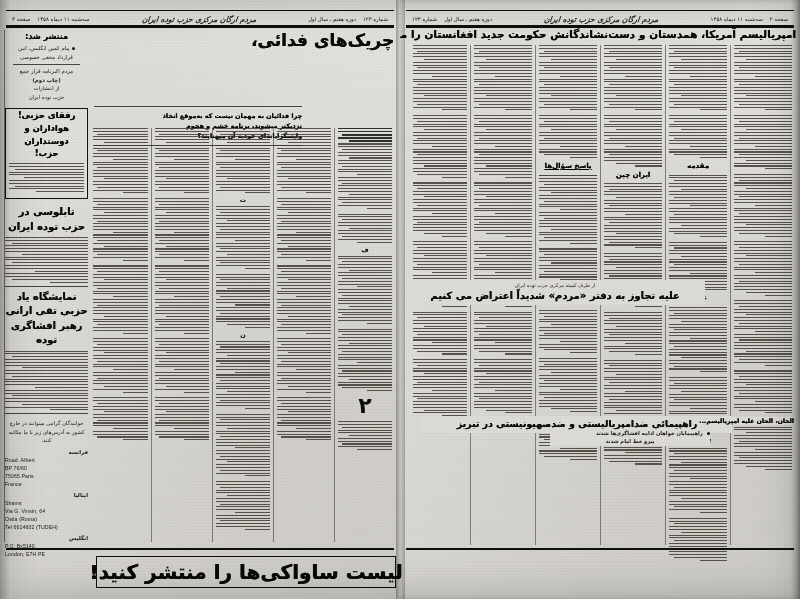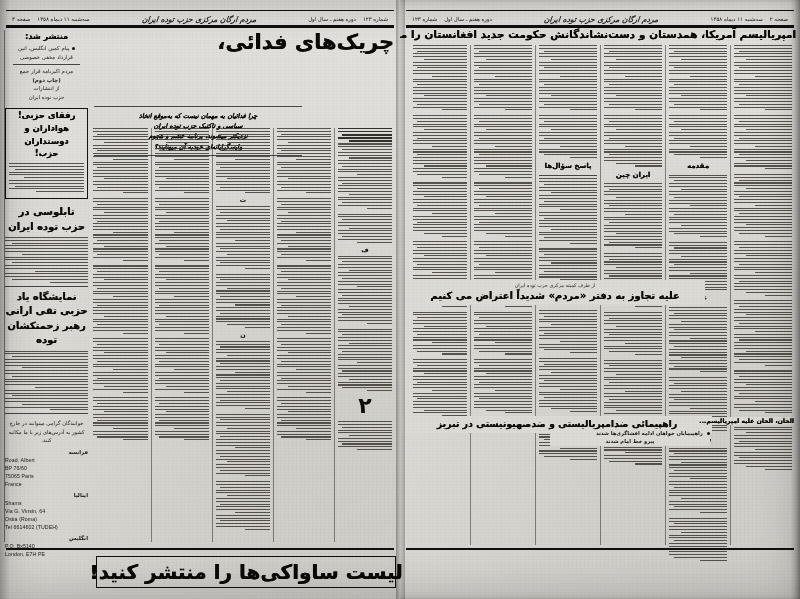--- a/index.html
+++ b/index.html
@@ -53,21 +53,21 @@
     position:absolute; height:3px; background:#111;
   }
 
   
   .banner-main {
     position:absolute; font-weight:700; color:#0d0c08;
     line-height:1.22; text-align:right; white-space:nowrap;
   }
   #hl-left {
     right:6px; top:30px; width:300px;
-    font-size:21px; letter-spacing:-0.4px;
+    font-size:17px; letter-spacing:-0.4px;
     text-shadow:0.4px 0 0 #0d0c08;
   }
   #hl-right {
     right:4px; top:28px; width:392px;
     font-size:10.6px; text-align:center; letter-spacing:-0.15px;
     text-shadow:0.3px 0 0 #0d0c08;
   }
 
   
   .bottom-banner {
@@ -196,23 +196,22 @@
       </span>
     </div>
     <div class="rule-heavy" style="left:6px; width:388px; top:25px;"></div>
 
     <div class="banner-main" id="hl-left">
       <div>چریک‌های فدائی،</div>
     </div>
 
     <div style="position:absolute; right:98px; top:103px; width:208px;">
       <div class="rule-thin"></div>
-      <div class="subhead wide" style="font-size:6.4px; text-align:center; line-height:1.6;font-style:italic;">
+      <div class="subhead wide" style="font-size:6.4px; text-align:right; line-height:1.6;">
         <div>چرا فدائیان به مهمان نیست که به‌موقع اتخاذ</div>
-        <div>سیاسی و تاکتیک حزب توده ایران</div>
         <div>نزدیکتر میشوند، برنامه خشم و هجوم</div>
         <div>واپسگرایانه‌ای خودبه آن میهنایند؟</div>
       </div>
       <div class="rule-thin"></div>
     </div>
 
     <div style="position:absolute; left:4px; top:30px; width:84px; height:512px; border-left:0.7px solid rgba(20,18,12,0.5); padding-left:0;">
 
       <div class="side-kicker">منتشر شد:</div>
 
@@ -270,21 +269,21 @@
           <div class="ln s1"></div>
         <div class="ln s2"></div>
           <div class="ln s5"></div>
       </div>
 
       <div class="rule-thin"></div>
 
       <div class="side-kicker" style="font-size:10px; line-height:1.45;">
         <div>نمایشگاه یاد</div>
         <div>حزبی تقی ارانی</div>
-        <div>رهبر زحمتکشان</div>
+        <div>رهبر افشاگری</div>
         <div>توده</div>
       </div>
       <div class="body-text">
         <div class="ln s1"></div>
           <div class="ln s1"></div>
           <div class="ln s2"></div>
         <div class="ln s1"></div>
           <div class="ln s1"></div>
           <div class="ln s1"></div>
         <div class="ln s3"></div>
@@ -1463,21 +1462,21 @@
             <div class="ln s1"></div>
             <div class="ln s1"></div>
             <div class="ln s4"></div>
           <div class="ln s1"></div>
             <div class="ln s1"></div>
             <div class="ln s2"></div>
             <div class="ln s5"></div>
         </div>
       </div>
 
-      <div class="col" style="width:65px;">
+      <div class="col" style="width:65px;text-decoration:underline;">
         <div class="body-text">
           <div class="ln s1"></div>
             <div class="ln s1"></div>
             <div class="ln s2"></div>
             <div class="ln s1"></div>
           <div class="ln s1"></div>
             <div class="ln s3"></div>
             <div class="ln s1"></div>
             <div class="ln s1"></div>
           <div class="ln s2"></div>
@@ -1895,21 +1894,21 @@
           <div class="ln s5"></div>
         </div>
       </div>
     </div>
 
     <div style="position:absolute; left:5px; top:280px; width:300px; background:#dbd9d3; padding:2px 0; z-index:12;">
       <div style="font-size:5px; text-align:center; color:#2a2820; margin-bottom:1px;">از طرف کمیته مرکزی حزب توده ایران</div>
       <div class="subhead lg" style="margin:0; font-size:10px; white-space:nowrap;">علیه تجاوز به دفتر «مردم» شدیداً اعتراض می کنیم</div>
     </div>
 
-    <div style="position:absolute; left:2px; top:416px; width:310px; background:#dbd9d3; padding:2px 0; z-index:12;">
+    <div style="position:absolute; left:22px; top:416px; width:310px; background:#dbd9d3; padding:2px 0; z-index:12;">
       <div class="subhead lg" style="margin:0; font-size:9.4px; white-space:nowrap;">راهپیمائی ضدامپریالیستی و ضدصهیونیستی در تبریز</div>
     </div>
 
     <div style="position:absolute; left:310px; top:417px; width:84px; background:#dbd9d3; z-index:12;">
       <div class="subhead sm" style="margin:0; font-size:6.2px; white-space:nowrap;">الحان، الحان علیه امپریالیسم...</div>
     </div>
 
     <div style="position:absolute; left:150px; top:430px; width:160px; z-index:12; background:#dbd9d3;">
       <div style="font-size:5.2px; font-weight:700; color:#1a1813; text-align:right; line-height:1.5;">
         <span class="bullet-dot"></span>

